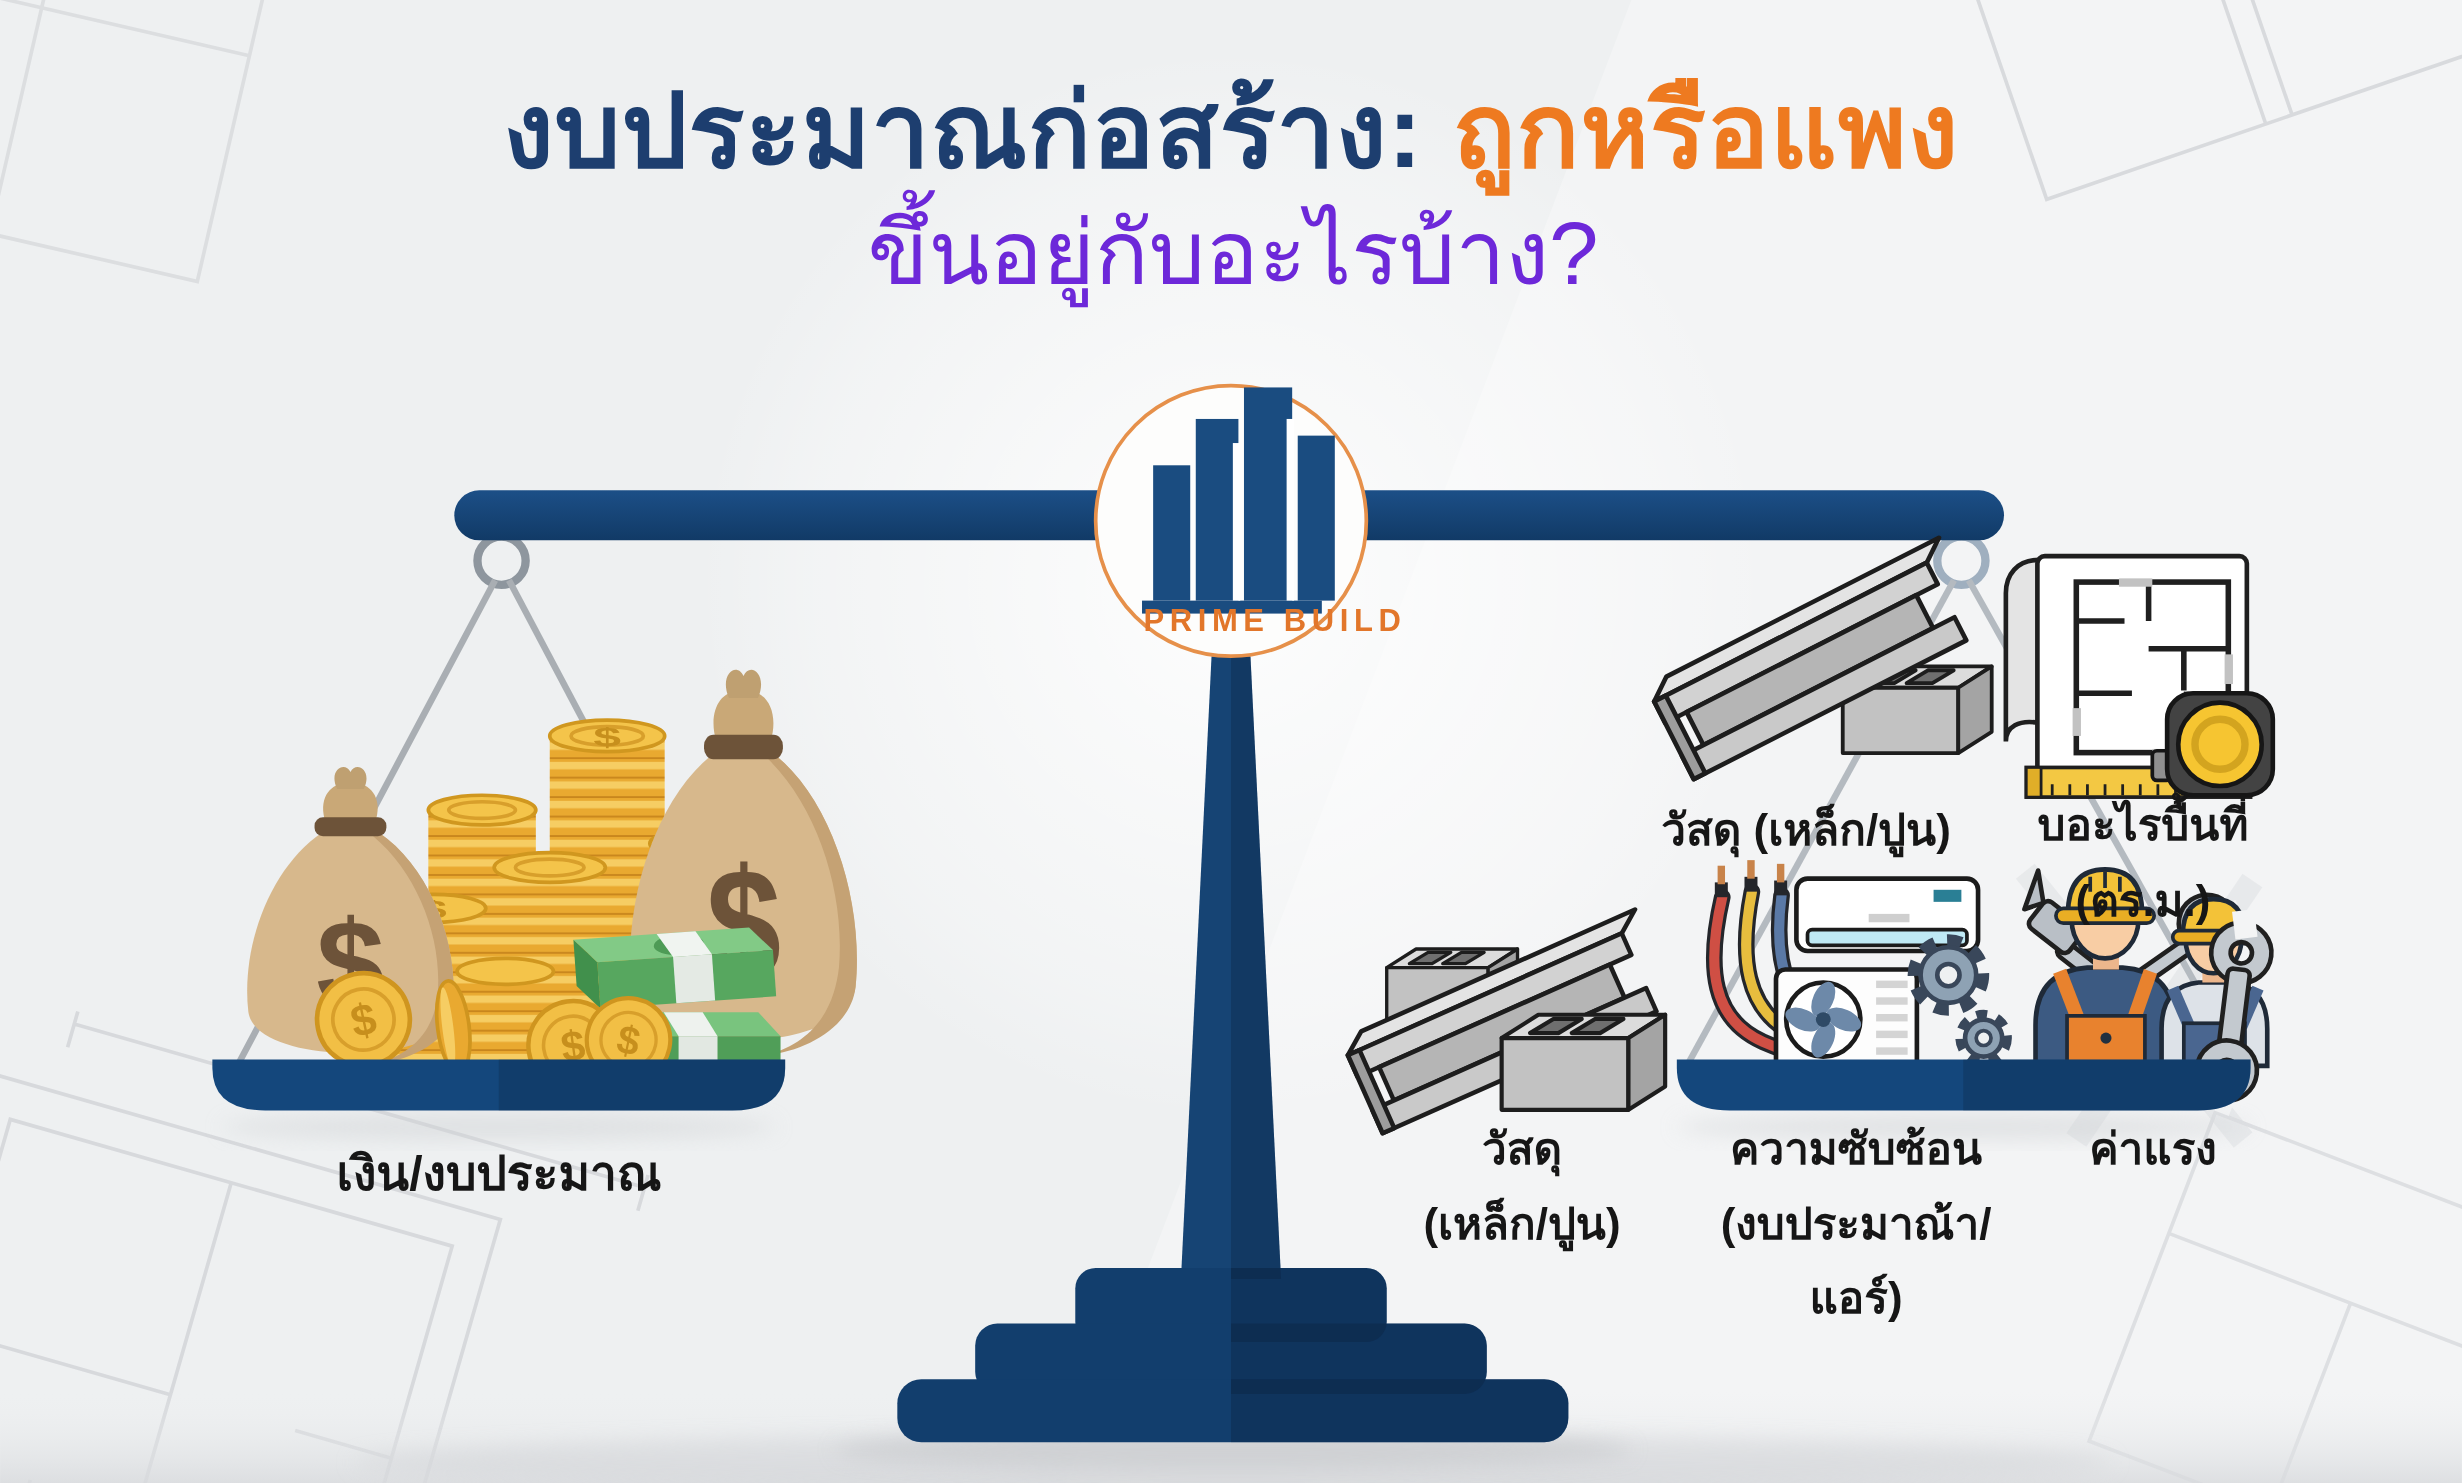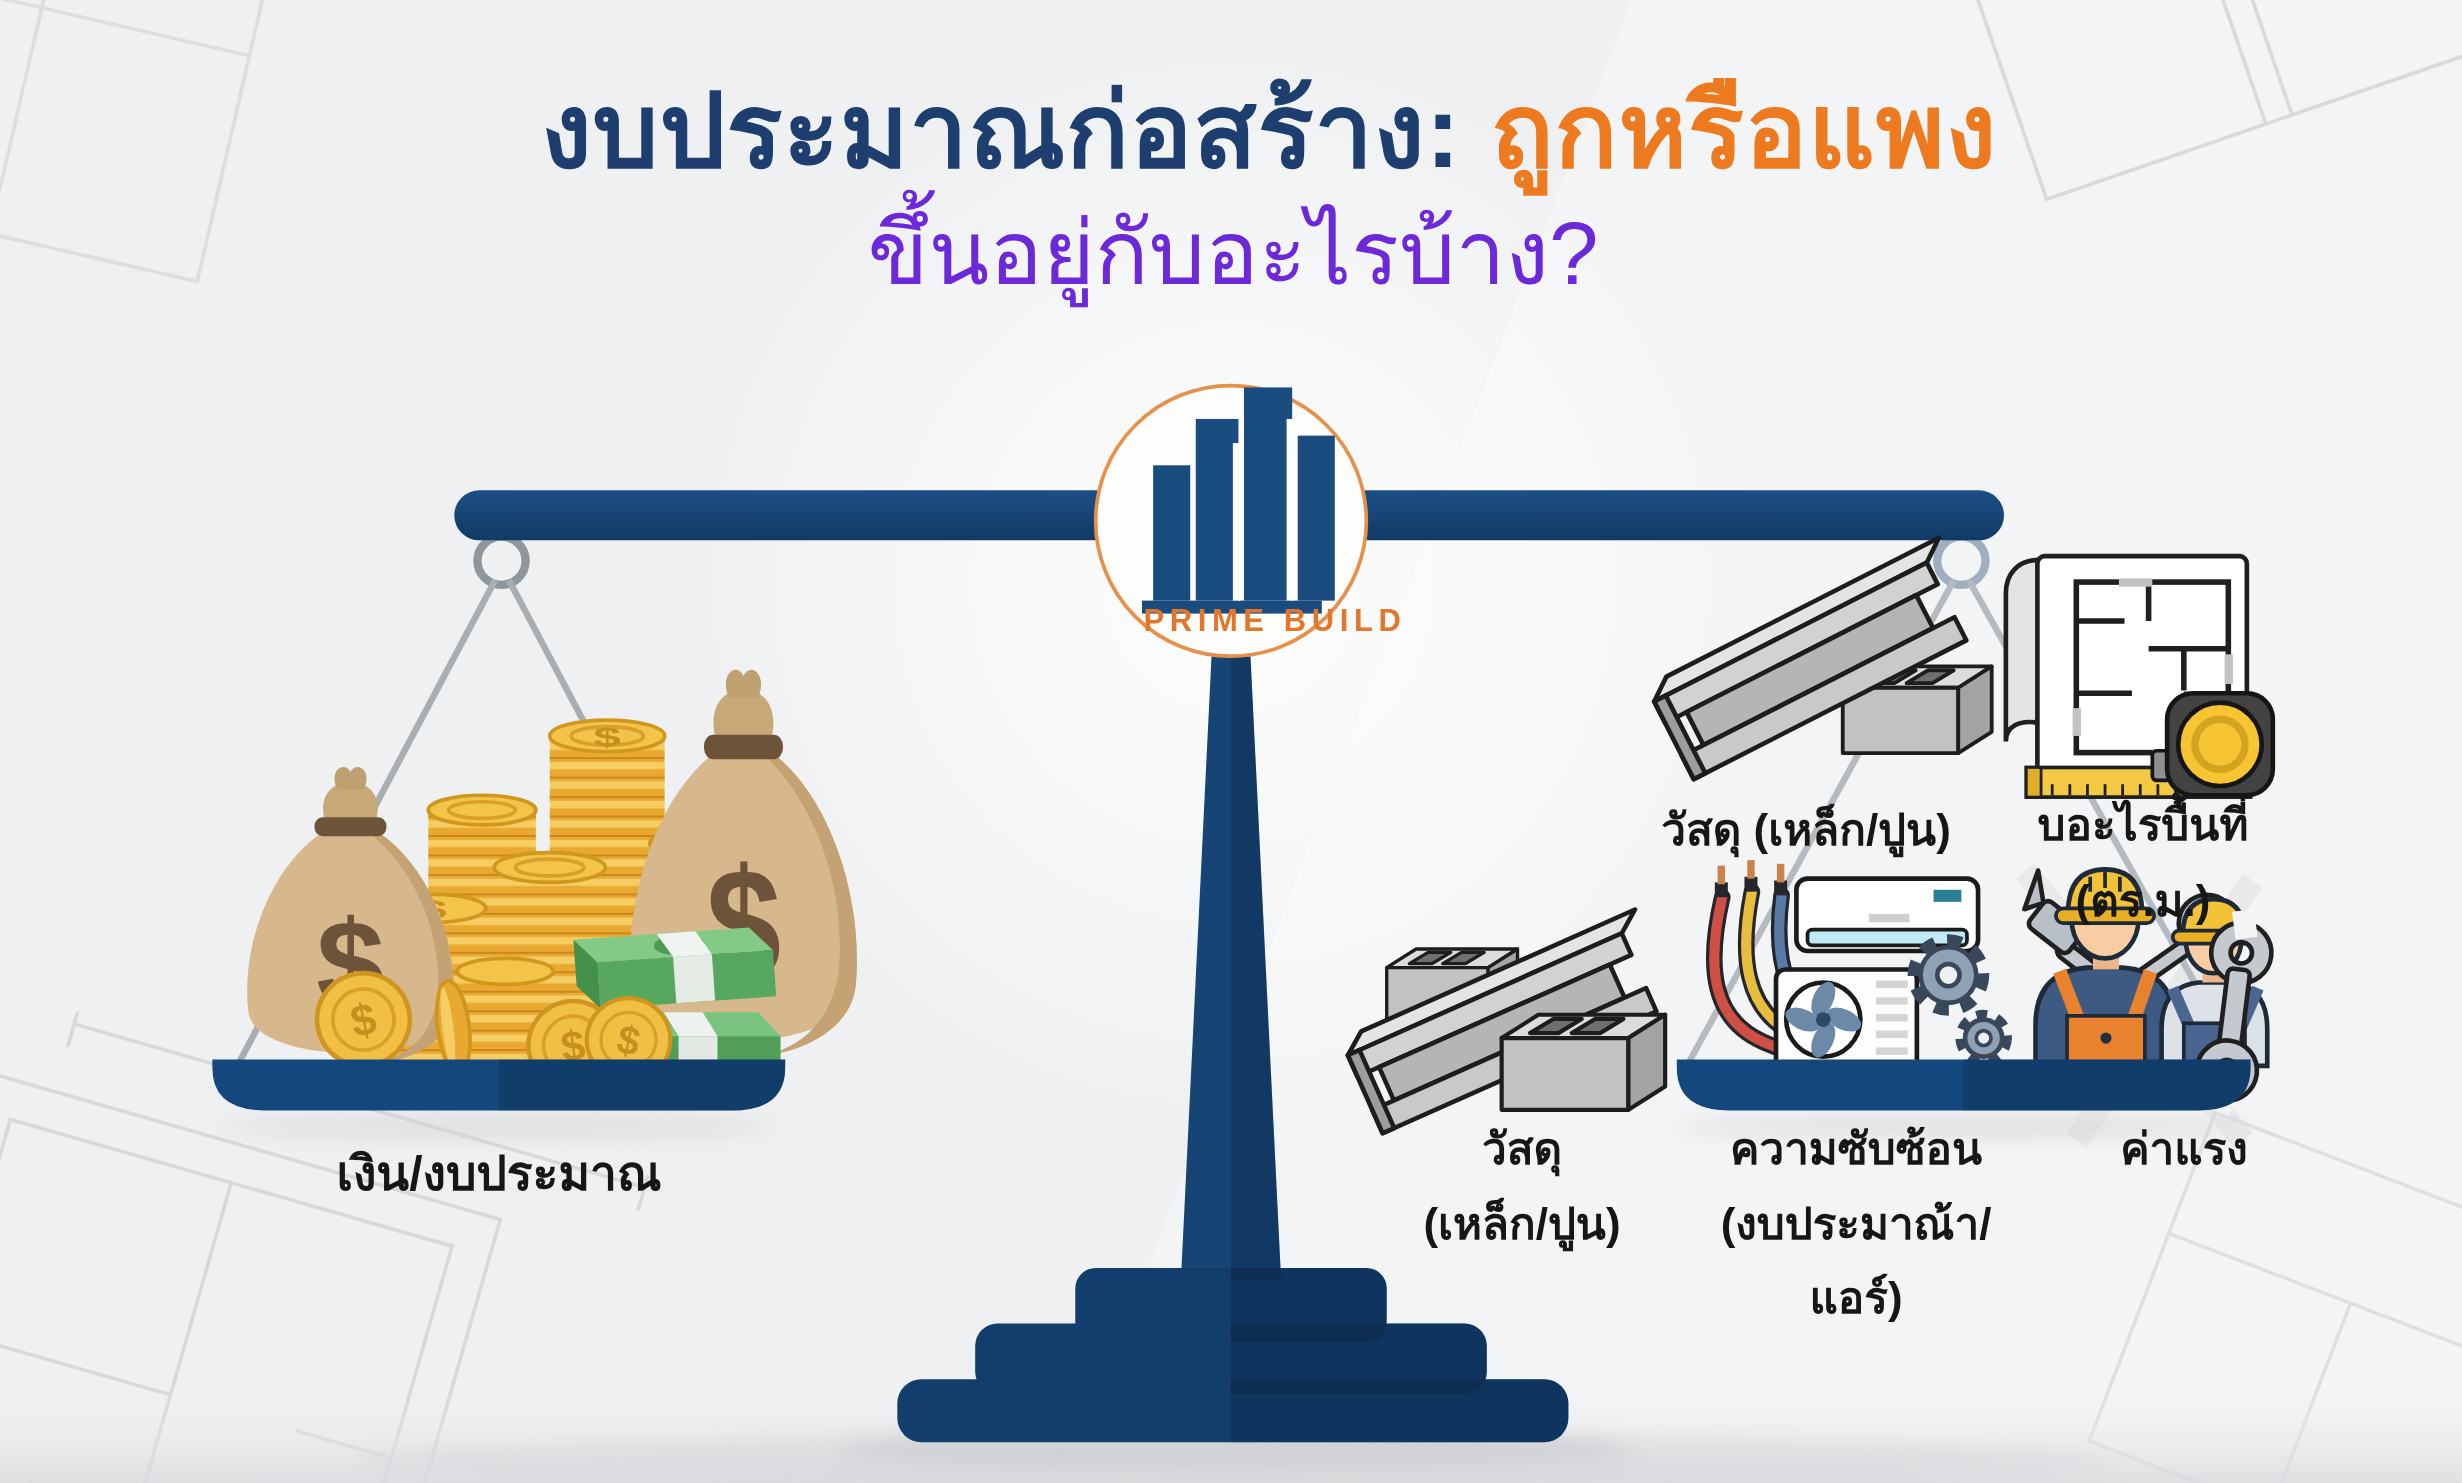--- a/index.html
+++ b/index.html
@@ -3,35 +3,35 @@
 <meta charset="utf-8">
 <style>
   html,body{margin:0;padding:0;background:#dfe0e2;}
   .canvas{
     position:relative;width:2462px;height:1483px;overflow:hidden;
     background:#eef0f1;
     font-family:"Liberation Sans","DejaVu Sans",sans-serif;
   }
   .scene{position:absolute;left:0;top:0;width:2462px;height:1483px;}
   .txt{position:absolute;white-space:nowrap;transform:translateX(-50%);}
-  .title-line1{top:48px;left:1231px;font-size:104px;font-weight:700;color:#1d3e6f;letter-spacing:0.9px;margin-left:38px;}
+  .title-line1{top:48px;left:1231px;font-size:104px;font-weight:700;color:#1d3e6f;letter-spacing:0.9px;}
   .title-line1 .accent{color:#ee7a20;}
   .title-line2{top:182px;left:1233px;font-size:89px;font-weight:400;color:#6d28d9;}
   .logo-text{top:603px;left:1231px;font-size:31px;font-weight:600;color:#e2762a;letter-spacing:5.6px;margin-left:44px;}
   .lbl{font-size:44px;font-weight:700;color:#161616;line-height:1;}
   .lbl-money{top:1150px;left:499px;font-size:48px;}
   .lbl-mat-top{top:808px;left:1806px;}
   .lbl-area-1{top:803px;left:2143px;}
   .lbl-area-2{top:879px;left:2143px;}
   .lbl-matb-1{top:1127px;left:1522px;}
   .lbl-matb-2{top:1202px;left:1522px;}
   .lbl-cx-1{top:1127px;left:1856px;}
   .lbl-cx-2{top:1202px;left:1856px;}
   .lbl-cx-3{top:1276px;left:1856px;}
-  .lbl-labor{top:1127px;left:2153px;margin-left:31px;}
+  .lbl-labor{top:1127px;left:2153px;}
 </style>
 </head>
 <body>
 
 <div class="canvas">
 
   <svg class="scene" viewBox="0 0 2656 1600">
     <defs>
       <linearGradient id="beamGrad" x1="0" y1="0" x2="0" y2="1">
         <stop offset="0" stop-color="#1c4f87"></stop>

